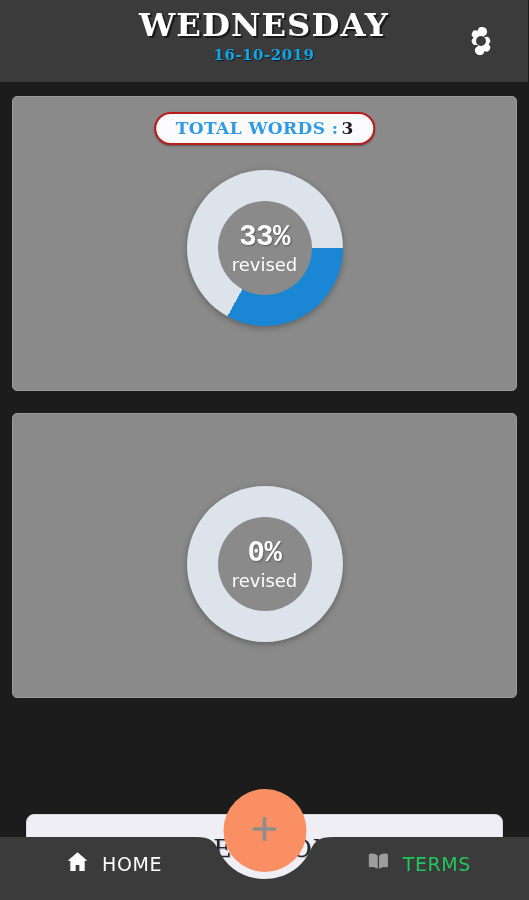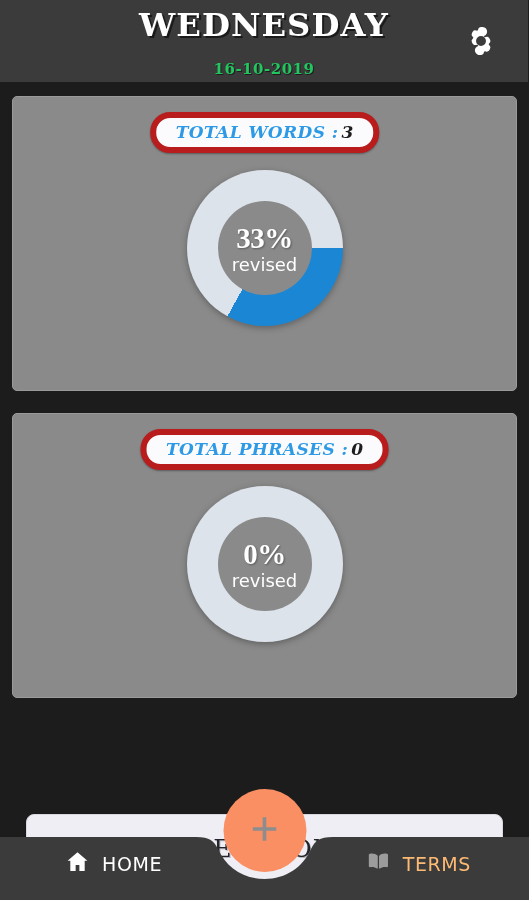--- a/index.html
+++ b/index.html
@@ -41,23 +41,23 @@
     color: #ffffff;
     line-height: 38px;
     text-shadow: 2px 2px 0 rgba(0,0,0,0.55);
     transform: scaleX(1.04);
   }
   .app-date {
     font-family: "DejaVu Serif", "Liberation Serif", serif;
     font-weight: 700;
     font-size: 15px;
     letter-spacing: 0.5px;
-    color: #22c55e;
+    color: #0ea5e9;
     line-height: 20px;
-    margin-top: 15px;
+    margin-top: 1px;
     text-shadow: 1px 1px 0 rgba(0,0,0,0.5);
   }
   .settings-btn {
     position: absolute;
     right: 24px;
     top: 18px;
     width: 46px;
     height: 46px;
     display: flex;
     align-items: center;
@@ -82,26 +82,25 @@
   }
   #card-words  { height: 295px; margin-bottom: 22px; }
   #card-phrases{ height: 285px; }
 
   .pill {
     position: absolute;
     top: 15px;
     left: 50%;
     transform: translateX(-50%);
     background: #fbfbfd;
-    border: 6px solid #b91c1c;
+    border: 2px solid #b91c1c;
     border-radius: 20px;
     padding: 4px 20px 5px 20px;
     white-space: nowrap;
     box-shadow: 0 1px 2px rgba(0,0,0,0.35);
-    font-style: italic;
   }
   .pill-label {
     font-family: "DejaVu Serif", "Liberation Serif", serif;
     font-weight: 700;
     font-size: 17px;
     letter-spacing: 0.4px;
     color: #2e9ae6;
     text-shadow: 1px 1px 0 rgba(255,255,255,0.9);
   }
   .pill-value {
@@ -135,21 +134,21 @@
     width: 94px;
     height: 94px;
     border-radius: 50%;
     background: #8a8a8a;
     display: flex;
     flex-direction: column;
     align-items: center;
     justify-content: center;
   }
   .donut-pct {
-    font-family: Liberation Serif, serif;
+    font-family: Liberation Mono, monospace;
     font-weight: 700;
     font-size: 29px;
     color: #ffffff;
     line-height: 30px;
     letter-spacing: -0.5px;
     text-shadow: 1px 1px 2px rgba(0,0,0,0.35);
   }
   .donut-sub {
     font-family: "DejaVu Sans", sans-serif;
     font-size: 18px;
@@ -204,21 +203,21 @@
     padding: 6px 10px;
   }
   #nav-home  { margin-left: 55px; }
   #nav-terms { margin-left: auto; margin-right: 48px; }
   .nav-label {
     font-family: "DejaVu Sans", sans-serif;
     font-size: 19px;
     letter-spacing: 0.6px;
   }
   .nav-active .nav-label { color: #ffffff; }
-  .nav-inactive .nav-label { color: #fdba74; }
+  .nav-inactive .nav-label { color: #22c55e; }
 
   .fab {
     position: absolute;
     left: 50%;
     transform: translateX(-50%);
     bottom: 28px;
     width: 83px;
     height: 83px;
     border-radius: 50%;
     background: #fa8f63;
@@ -258,23 +257,20 @@
         <div class="donut" id="donut-words" style="background: conic-gradient(from 90deg, rgb(27, 135, 212) 0deg, rgb(27, 135, 212) 118.8deg, rgb(220, 227, 234) 118.8deg, rgb(220, 227, 234) 360deg);">
           <div class="donut-hole">
             <div class="donut-pct">33%</div>
             <div class="donut-sub">revised</div>
           </div>
         </div>
       </div>
     </div>
 
     <div class="card" id="card-phrases">
-      <div class="pill">
-        <span class="pill-label">TOTAL PHRASES :</span><span class="pill-value">0</span>
-      </div>
       <div class="donut-wrap" id="donut-phrases-wrap">
         <div class="donut" id="donut-phrases" style="background: rgb(220, 227, 234);">
           <div class="donut-hole">
             <div class="donut-pct">0%</div>
             <div class="donut-sub">revised</div>
           </div>
         </div>
       </div>
     </div>
 

